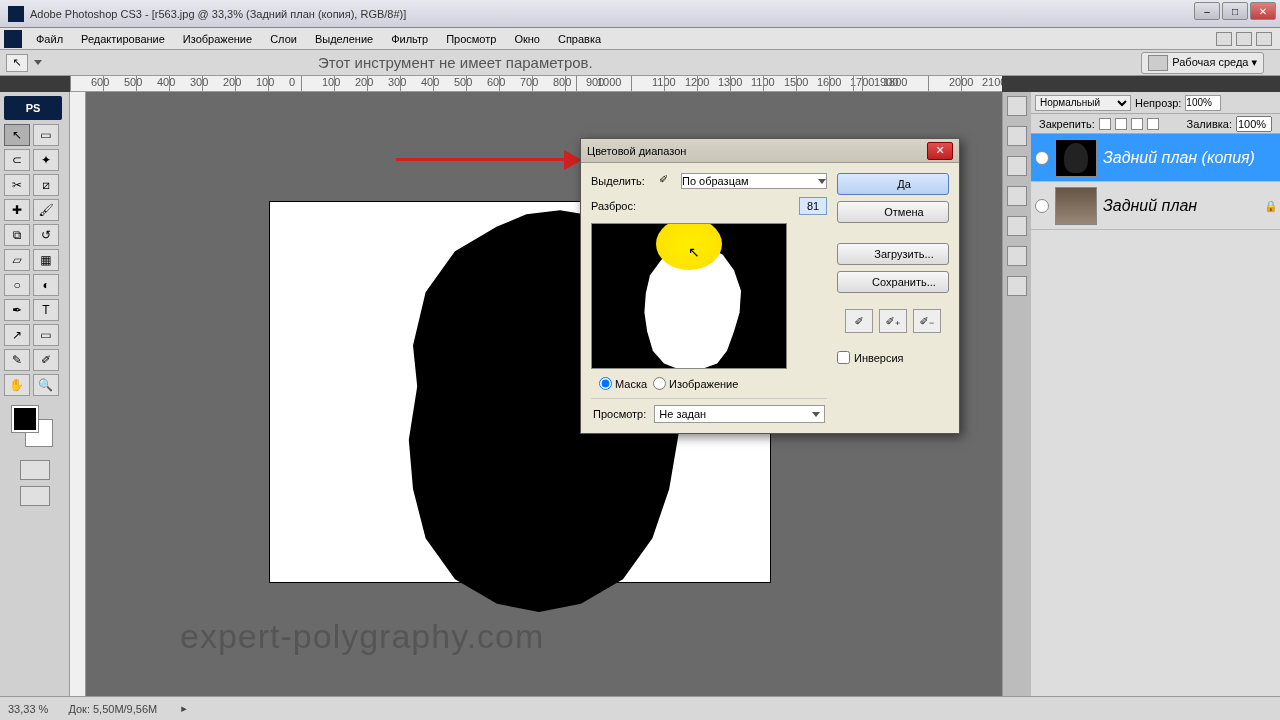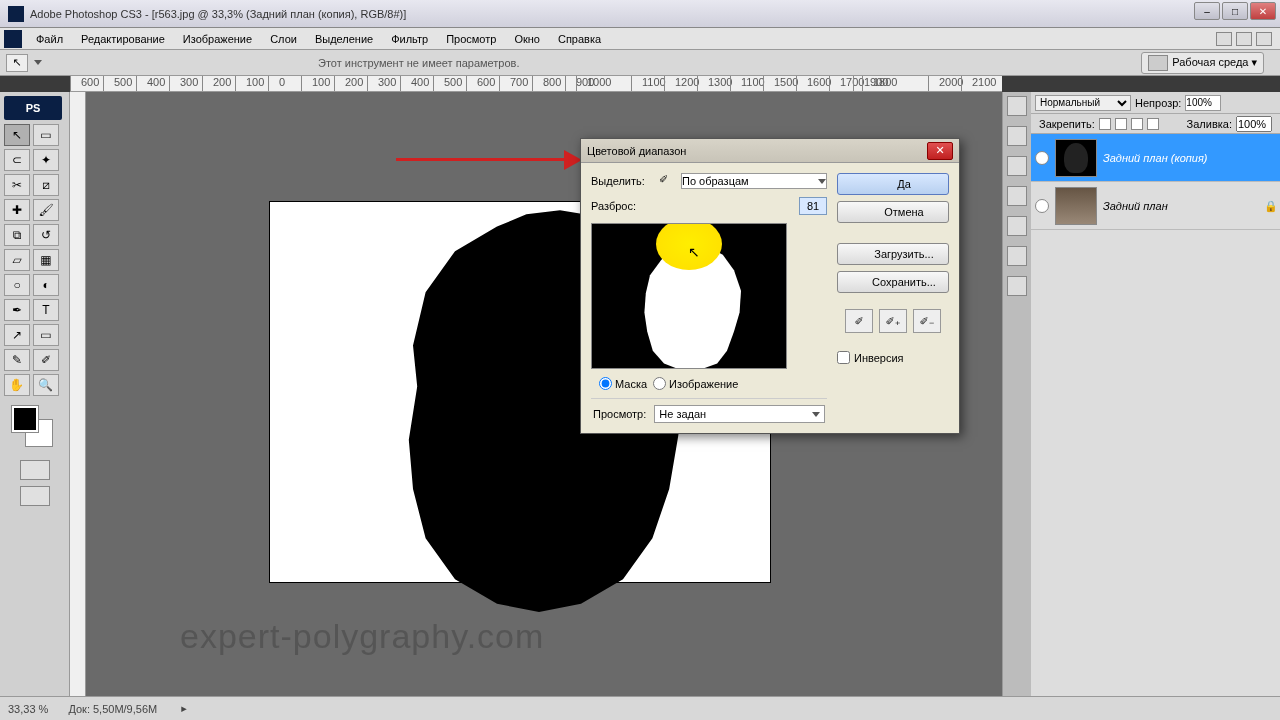--- a/index.html
+++ b/index.html
@@ -11,21 +11,21 @@
 .win-btn { width: 26px; height: 18px; background: linear-gradient(#e0e0e8,#c0c0cc); border: 1px solid #888; border-radius: 2px; display:flex;align-items:center;justify-content:center;font-size:10px;}
 .win-btn.close { background: linear-gradient(#e08080,#c04040); color:#fff;}
 .menubar { height: 22px; background: #e4e4e4; display: flex; align-items: center; padding: 0 4px; gap: 2px; border-bottom: 1px solid #999;}
 .menubar .app-icon { width: 18px; height: 18px; background: #0a1f44; margin-right: 4px;}
 .menu-item { padding: 2px 8px; cursor: pointer; }
 .menu-right { margin-left:auto; display:flex; gap:4px; padding-right:4px;}
 .menu-right .tb { width:16px; height:14px; border:1px solid #888; background:#ddd;}
 .optionsbar { height: 26px; background: #d8d8d8; border-bottom: 1px solid #999; display:flex; align-items:center; padding:0 6px; gap:6px;}
 .workspace-btn { margin-left:auto; margin-right:10px; display:flex; align-items:center; gap:4px; padding:2px 6px; border:1px solid #999; background:#e8e8e8; border-radius:3px;}
 .ruler-h { height: 16px; background: #f0f0f0; border-bottom: 1px solid #999; margin-left:70px; margin-right:278px; position:relative; overflow:hidden; font-size:9px; color:#555;}
-.ruler-h span { position:absolute; top:0; border-left:1px solid #888; padding-left:10px; height:16px;}
+.ruler-h span { position:absolute; top:0; border-left:1px solid #888; padding-left:20px; height:16px;}
 .main-area { position:absolute; top:92px; left:0; right:0; bottom:24px; display:flex; }
 .toolbar { width:70px; background:#d0d0d0; border-right:1px solid #999; padding:4px; position:relative;}
 .toolbar-head { width:58px; height:24px; background:#0a1f44; color:#fff; display:flex; align-items:center; justify-content:center; font-weight:bold; margin-bottom:4px; border-radius:2px;}
 .tool-grid { display:grid; grid-template-columns:26px 26px; gap:3px; }
 .tool { width:26px; height:22px; background:#e0e0e0; border:1px solid #999; display:flex; align-items:center; justify-content:center; font-size:12px; cursor:pointer;}
 .tool.active { background:#b0b0b0; border-color:#666;}
 .color-swatch { margin-top:10px; position:relative; width:40px; height:40px; margin-left:8px;}
 .color-swatch .fg { position:absolute; width:26px; height:26px; background:#000; border:2px solid #fff; outline:1px solid #888;}
 .color-swatch .bg { position:absolute; right:0; bottom:0; width:26px; height:26px; background:#fff; border:2px solid #fff; outline:1px solid #888;}
 .quick { margin-top:14px; display:flex; flex-direction:column; gap:6px; align-items:center;}
@@ -47,21 +47,21 @@
 .layer-opts select, .layer-opts input { font-size:10px; height:16px; border:1px solid #999;}
 .layer-lock { height:20px; display:flex; align-items:center; padding:0 8px; gap:4px; background:#d8d8d8; border-bottom:1px solid #aaa; font-size:10px;}
 .layer-list { flex:1; background:#ddd;}
 .layer-row { height:48px; display:flex; align-items:center; border-bottom:1px solid #bbb; padding:0 4px; gap:6px;}
 .layer-row.selected { background:#3399ff; color:#fff;}
 .eye { width:14px; height:14px; border:1px solid #888; background:#fff; border-radius:7px;}
 .thumb { width:42px; height:38px; background:#fff; border:1px solid #888; display:flex; align-items:center; justify-content:center; overflow:hidden;}
 .thumb.dark { background:#000;}
 .thumb.dark::after { content:''; width:24px; height:30px; background:#222; border-radius:50% 50% 40% 40%;}
 .thumb.photo { background:linear-gradient(#665544,#998877);}
-.layer-name { font-size:11px; font-style:italic;text-align:center;}
+.layer-name { font-size:16px; font-style:italic;text-align:center;}
 .lock-icon { margin-left:auto; width:12px; height:12px;}
 .dialog { position:absolute; left:580px; top:138px; width:380px; background:#ece9d8; border:1px solid #555; box-shadow:3px 3px 10px rgba(0,0,0,0.5); z-index:100;}
 .dialog-title { height:24px; background:linear-gradient(#d8d4c8,#c8c4b8); display:flex; align-items:center; padding:0 6px; border-bottom:1px solid #999;}
 .dialog-close { margin-left:auto; width:26px; height:18px; background:linear-gradient(#e05050,#c02020); color:#fff; display:flex; align-items:center; justify-content:center; border-radius:2px; border:1px solid #800; cursor:pointer;}
 .dialog-body { padding:10px; display:flex; gap:10px;}
 .dialog-left { flex:1;}
 .dlg-row { display:flex; align-items:center; gap:6px; margin-bottom:8px;}
 .dlg-row label { width:62px;}
 .eyedrop { width:16px; height:16px; display:inline-block;}
 .dlg-select { flex:1; border:1px solid #999; padding:1px 0; background:#fff; display:flex; align-items:center; justify-content:space-between;}
@@ -78,21 +78,21 @@
 .dlg-btn { height:22px; border:1px solid #888; background:linear-gradient(#f8f8f8,#dcdcdc); border-radius:3px; cursor:pointer; display:flex; align-items:center; justify-content:center;padding-left:22px;}
 .dlg-btn.primary { background:linear-gradient(#d8e8ff,#b8d0f0); border-color:#5a7ac0;}
 .eyedrop-row { display:flex; gap:6px; margin-top:10px; justify-content:center;}
 .eyedrop-btn { width:28px; height:24px; border:1px solid #999; background:#eee; display:flex; align-items:center; justify-content:center;}
 .invert-row { margin-top:12px; display:flex; align-items:center; gap:4px;}
 .arrow { position:absolute; left:396px; top:150px; width:186px; height:20px; z-index:50;}
 .arrow-line { position:absolute; top:8px; left:0; width:170px; height:3px; background:#d02020;}
 .arrow-head { position:absolute; right:0; top:0; width:0; height:0; border-left:18px solid #d02020; border-top:10px solid transparent; border-bottom:10px solid transparent;}
 .statusbar { position:absolute; bottom:0; left:0; right:0; height:24px; background:#d8d8d8; border-top:1px solid #999; display:flex; align-items:center; padding:0 8px; gap:20px; font-size:10px; color:#444;}
 .tri { display:inline-block; width:0; height:0; border-left:4px solid transparent; border-right:4px solid transparent; border-top:5px solid #555;}
-.opts-info { margin-left: 270px; color:#555; font-size:11px;}
+.opts-info { margin-left: 270px; color:#555; font-size:15px;}
 .workspace-icon { width:20px; height:16px; background:#ccc; border:1px solid #888;}
 </style>
 </head>
 <body>
 
 <div class="titlebar">
   <span class="icon"></span>
   <span class="title">Adobe Photoshop CS3 - [r563.jpg @ 33,3% (Задний план (копия), RGB/8#)]</span>
   <div class="win-controls">
     <div class="win-btn">–</div>

